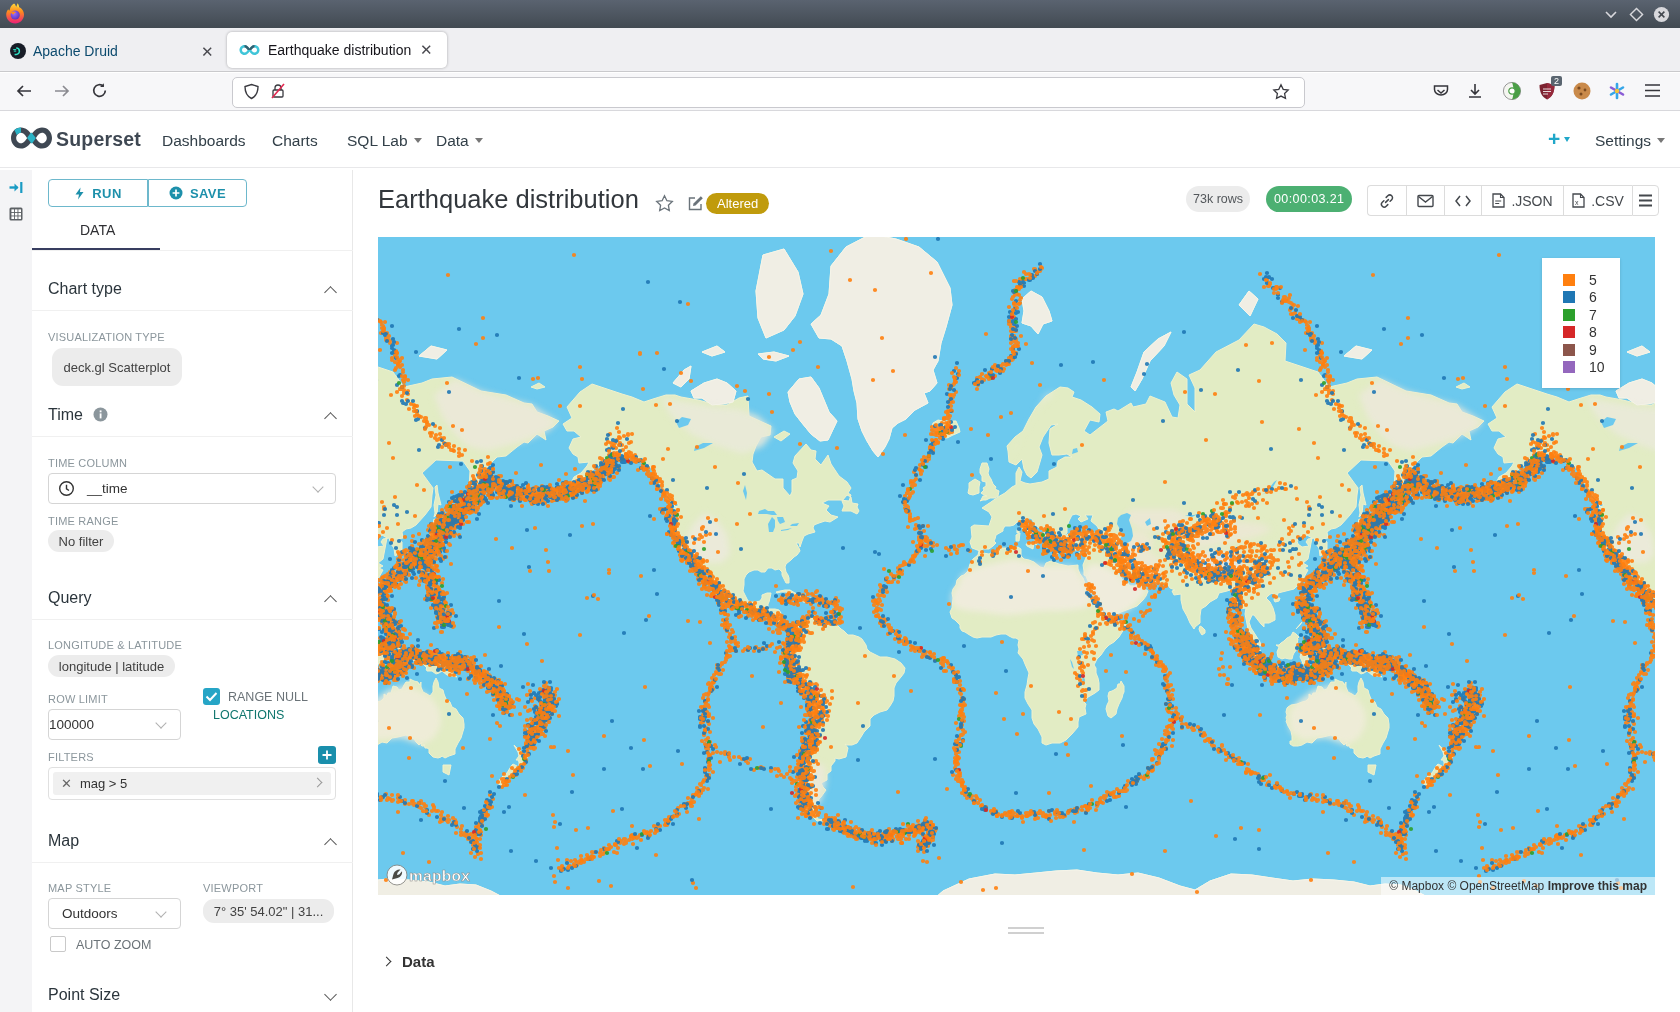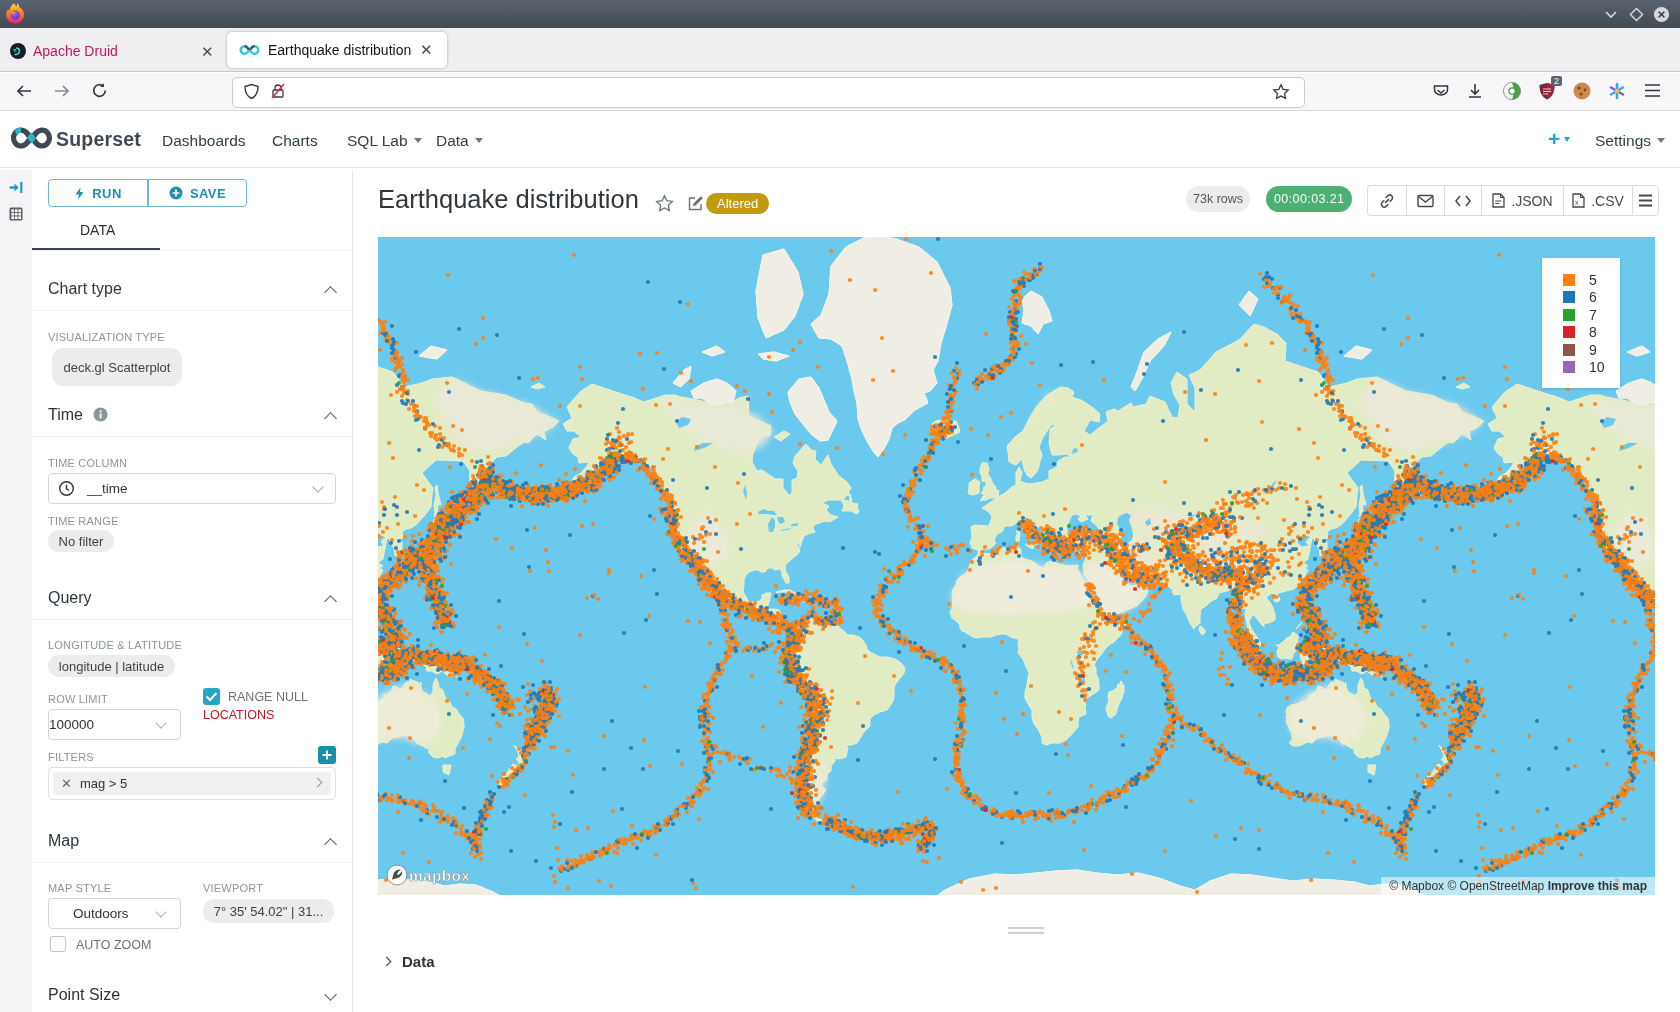--- a/index.html
+++ b/index.html
@@ -76,21 +76,21 @@
       <path d="M5.6 5.6 L11.4 11.4 M11.4 5.6 L5.6 11.4" stroke="#42474e" stroke-width="1.5"></path>
     </svg>
 </div>
 
 <div id="tabbar">
   <div style="position:absolute;left:10px;top:15px;width:16px;height:16px;border-radius:50%;background:#181c27"></div>
   <svg style="position:absolute;left:12px;top:17px" width="12" height="12" viewBox="0 0 12 12">
       <path d="M4.2 3 a3.2 3.2 0 1 1 0 6.4 l-1.6 0" stroke="#2ee5c8" stroke-width="1.5" fill="none"></path>
       <path d="M1.2 4.6 h3 M1.8 6.1 h2.4" stroke="#2ee5c8" stroke-width="1"></path>
     </svg>
-  <div style="position:absolute;left:33px;top:15px;font-size:14px;color:#be185d">Apache Druid</div>
+  <div style="position:absolute;left:33px;top:15px;font-size:14px;color:#0c4a6e">Apache Druid</div>
   <div class="tabclose" style="position:absolute;left:201px;top:15px">✕</div>
   <div id="activetab">
     <svg style="position:absolute;left:12px;top:11px" width="21" height="14" viewBox="0 0 42 26">
       <path d="M11 3 C5 3 1 8 1 13 C1 18 5 23 11 23 C16 23 19 19 21 16 C23 19 26 23 31 23 C37 23 41 18 41 13 C41 8 37 3 31 3 C26 3 23 7 21 10 C19 7 16 3 11 3 Z M11 8 C14 8 16 11 17.5 13 C16 15 14 18 11 18 C8 18 6 15.5 6 13 C6 10.5 8 8 11 8 Z M31 8 C34 8 36 10.5 36 13 C36 15.5 34 18 31 18 C28 18 26 15 24.5 13 C26 11 28 8 31 8 Z" fill="#40c5d8"></path>
       <path d="M31 3 C26 3 23 7 21 10 C19 7 16 3 11 3 L11 8 C14 8 16 11 17.5 13 L24.5 13 C26 11 28 8 31 8 Z" fill="#2d3d4e" opacity=".75"></path>
     </svg>
     <div style="position:absolute;left:41px;top:10px">Earthquake distribution</div>
     <div class="tabclose" style="position:absolute;left:193px;top:9px">✕</div>
   </div>
   <svg style="position:absolute;left:462px;top:46px" width="15" height="15" viewBox="0 0 15 15">
@@ -245,41 +245,41 @@
   <div class="selabel" style="left:16px;top:523px">ROW LIMIT</div>
   <div class="selbox" style="left:16px;top:539px;width:133px;height:31px">
       <span style="margin-left:0">100000</span>
     <div class="chev chevdn" style="left:108px;top:9px;border-color:#b0b0b0;width:8px;height:8px"></div>
   </div>
   <div style="position:absolute;left:171px;top:518px;width:17px;height:17px;background:#26a5c6;border-radius:3px">
     <svg width="17" height="17" viewBox="0 0 17 17">
         <path d="M3.5 8.5 L7 12 L13.5 5" stroke="#fff" stroke-width="2" fill="none"></path>
       </svg></div>
   <div style="position:absolute;left:196px;top:520px;font-size:12.5px;color:#6b7378">RANGE NULL</div>
-  <div style="position:absolute;left:171px;top:538px;font-size:12.5px;color:#b91c1c">LOCATIONS</div>
+  <div style="position:absolute;left:181px;top:538px;font-size:12.5px;color:#0f766e">LOCATIONS</div>
   <div class="selabel" style="left:16px;top:581px">FILTERS</div>
   <div style="position:absolute;left:286px;top:576px;width:18px;height:18px;background:#1a8fac;border-radius:3px">
     <svg width="18" height="18" viewBox="0 0 18 18">
         <path d="M9 4.5 V13.5 M4.5 9 H13.5" stroke="#fff" stroke-width="1.8"></path>
       </svg></div>
   <div style="position:absolute;left:16px;top:597px;width:288px;height:33px;border:1px solid #e0e0e0;border-radius:4px;background:#fff">
     <div style="position:absolute;left:4px;top:4px;right:4px;height:23px;background:#f0f0f0;border-radius:3px;display:flex;align-items:center">
       <span style="color:#666;font-size:13px;margin:0 8px 0 8px">✕</span>
       <span style="font-size:13px;color:#333">mag &gt; 5</span>
       <div class="chev" style="right:10px;top:7px;transform:rotate(-45deg);border-color:#999;width:7px;height:7px"></div>
     </div>
   </div>
 
   <div class="sechead" style="left:16px;top:662px">Map</div>
   <div class="chev chevup" style="left:294px;top:670px"></div>
   <div class="divline" style="top:692px"></div>
   <div class="selabel" style="left:16px;top:712px">MAP STYLE</div>
   <div class="selabel" style="left:171px;top:712px">VIEWPORT</div>
   <div class="selbox" style="left:16px;top:728px;width:133px;height:31px">
-      <span style="margin-left:24px">Outdoors</span>
+      <span style="margin-left:13px">Outdoors</span>
     <div class="chev chevdn" style="left:108px;top:9px;border-color:#b0b0b0;width:8px;height:8px"></div>
   </div>
   <div class="pill" style="left:171px;top:729px;width:131px;height:24px;font-size:13px">7° 35' 54.02" | 31...</div>
   <div style="position:absolute;left:18px;top:766px;width:16px;height:16px;border:1px solid #c9c9c9;border-radius:2px;background:#fff"></div>
   <div style="position:absolute;left:44px;top:768px;font-size:12.5px;color:#6b7378">AUTO ZOOM</div>
 
   <div class="sechead" style="left:16px;top:816px">Point Size</div>
   <div class="chev chevdn" style="left:294px;top:820px;border-color:#555"></div>
 </div>
 

